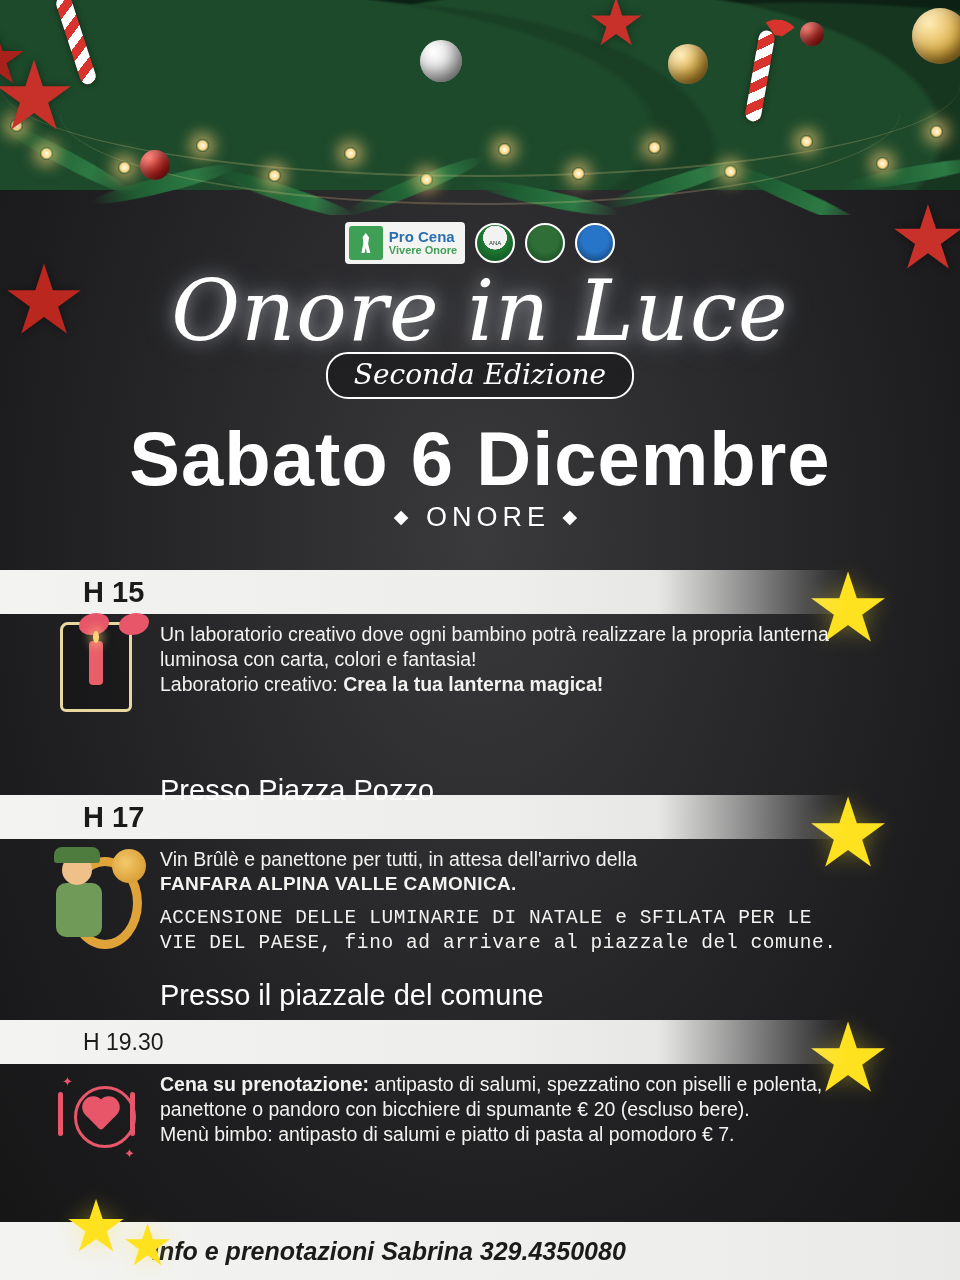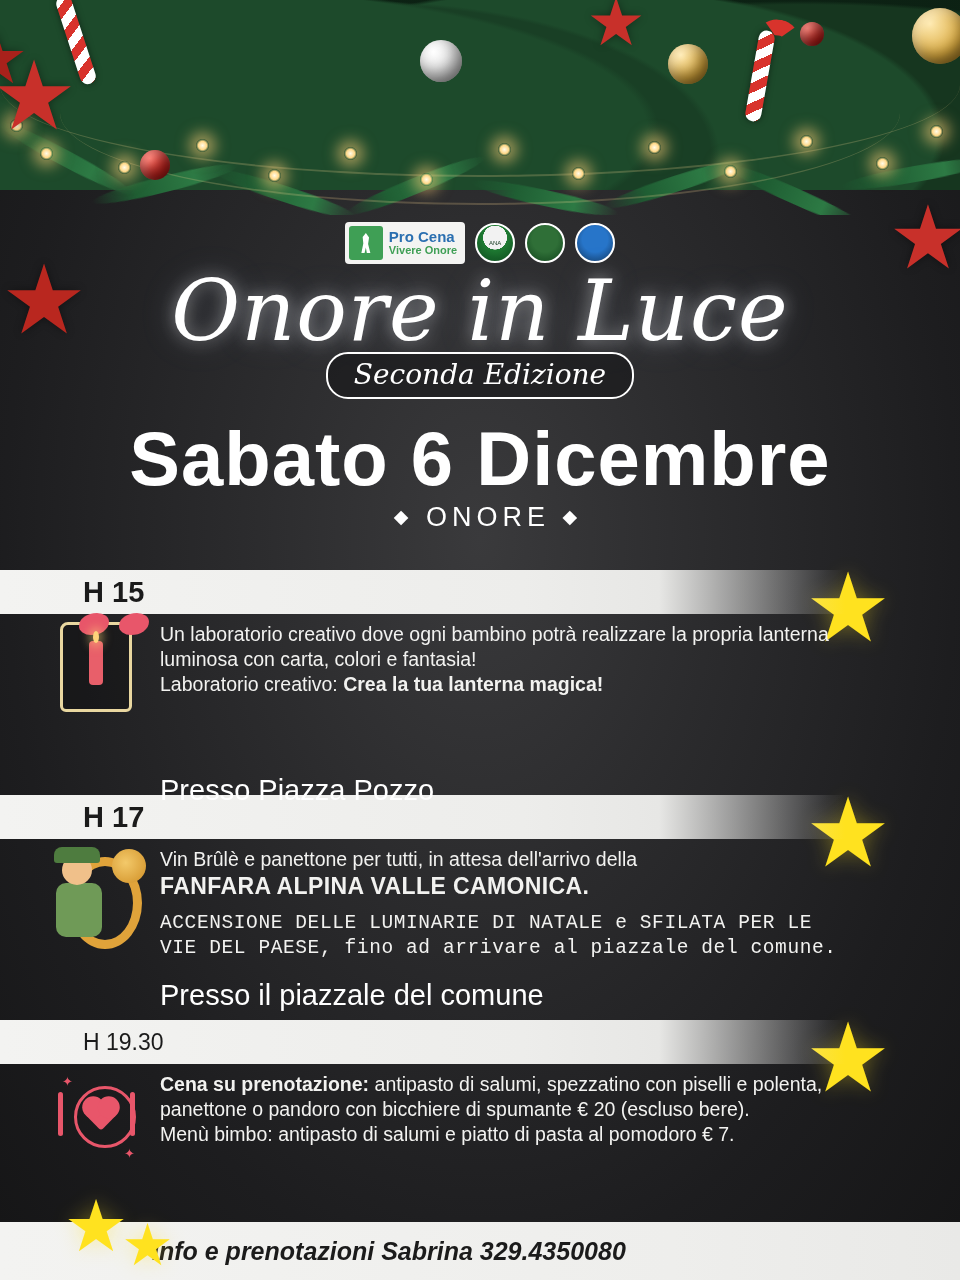--- a/index.html
+++ b/index.html
@@ -247,21 +247,21 @@
   .body-text b { font-weight: bold; }
   .note {
     font-style: italic;
     font-weight: bold;
     font-size: 16.5px;
     margin-top: 3px;
   }
   .spaced { letter-spacing: .6px; font-family: Liberation Mono, monospace; }
   .strong-line {
     font-weight: bold;
-    font-size: 23px;
+    font-size: 19px;
     letter-spacing: .4px;
   }
 
   .yellow-star {
     position: absolute;
     width: 96px; height: 96px;
     color: #ffe21f;
     font-size: 96px;
     line-height: 96px;
     text-align: center;

